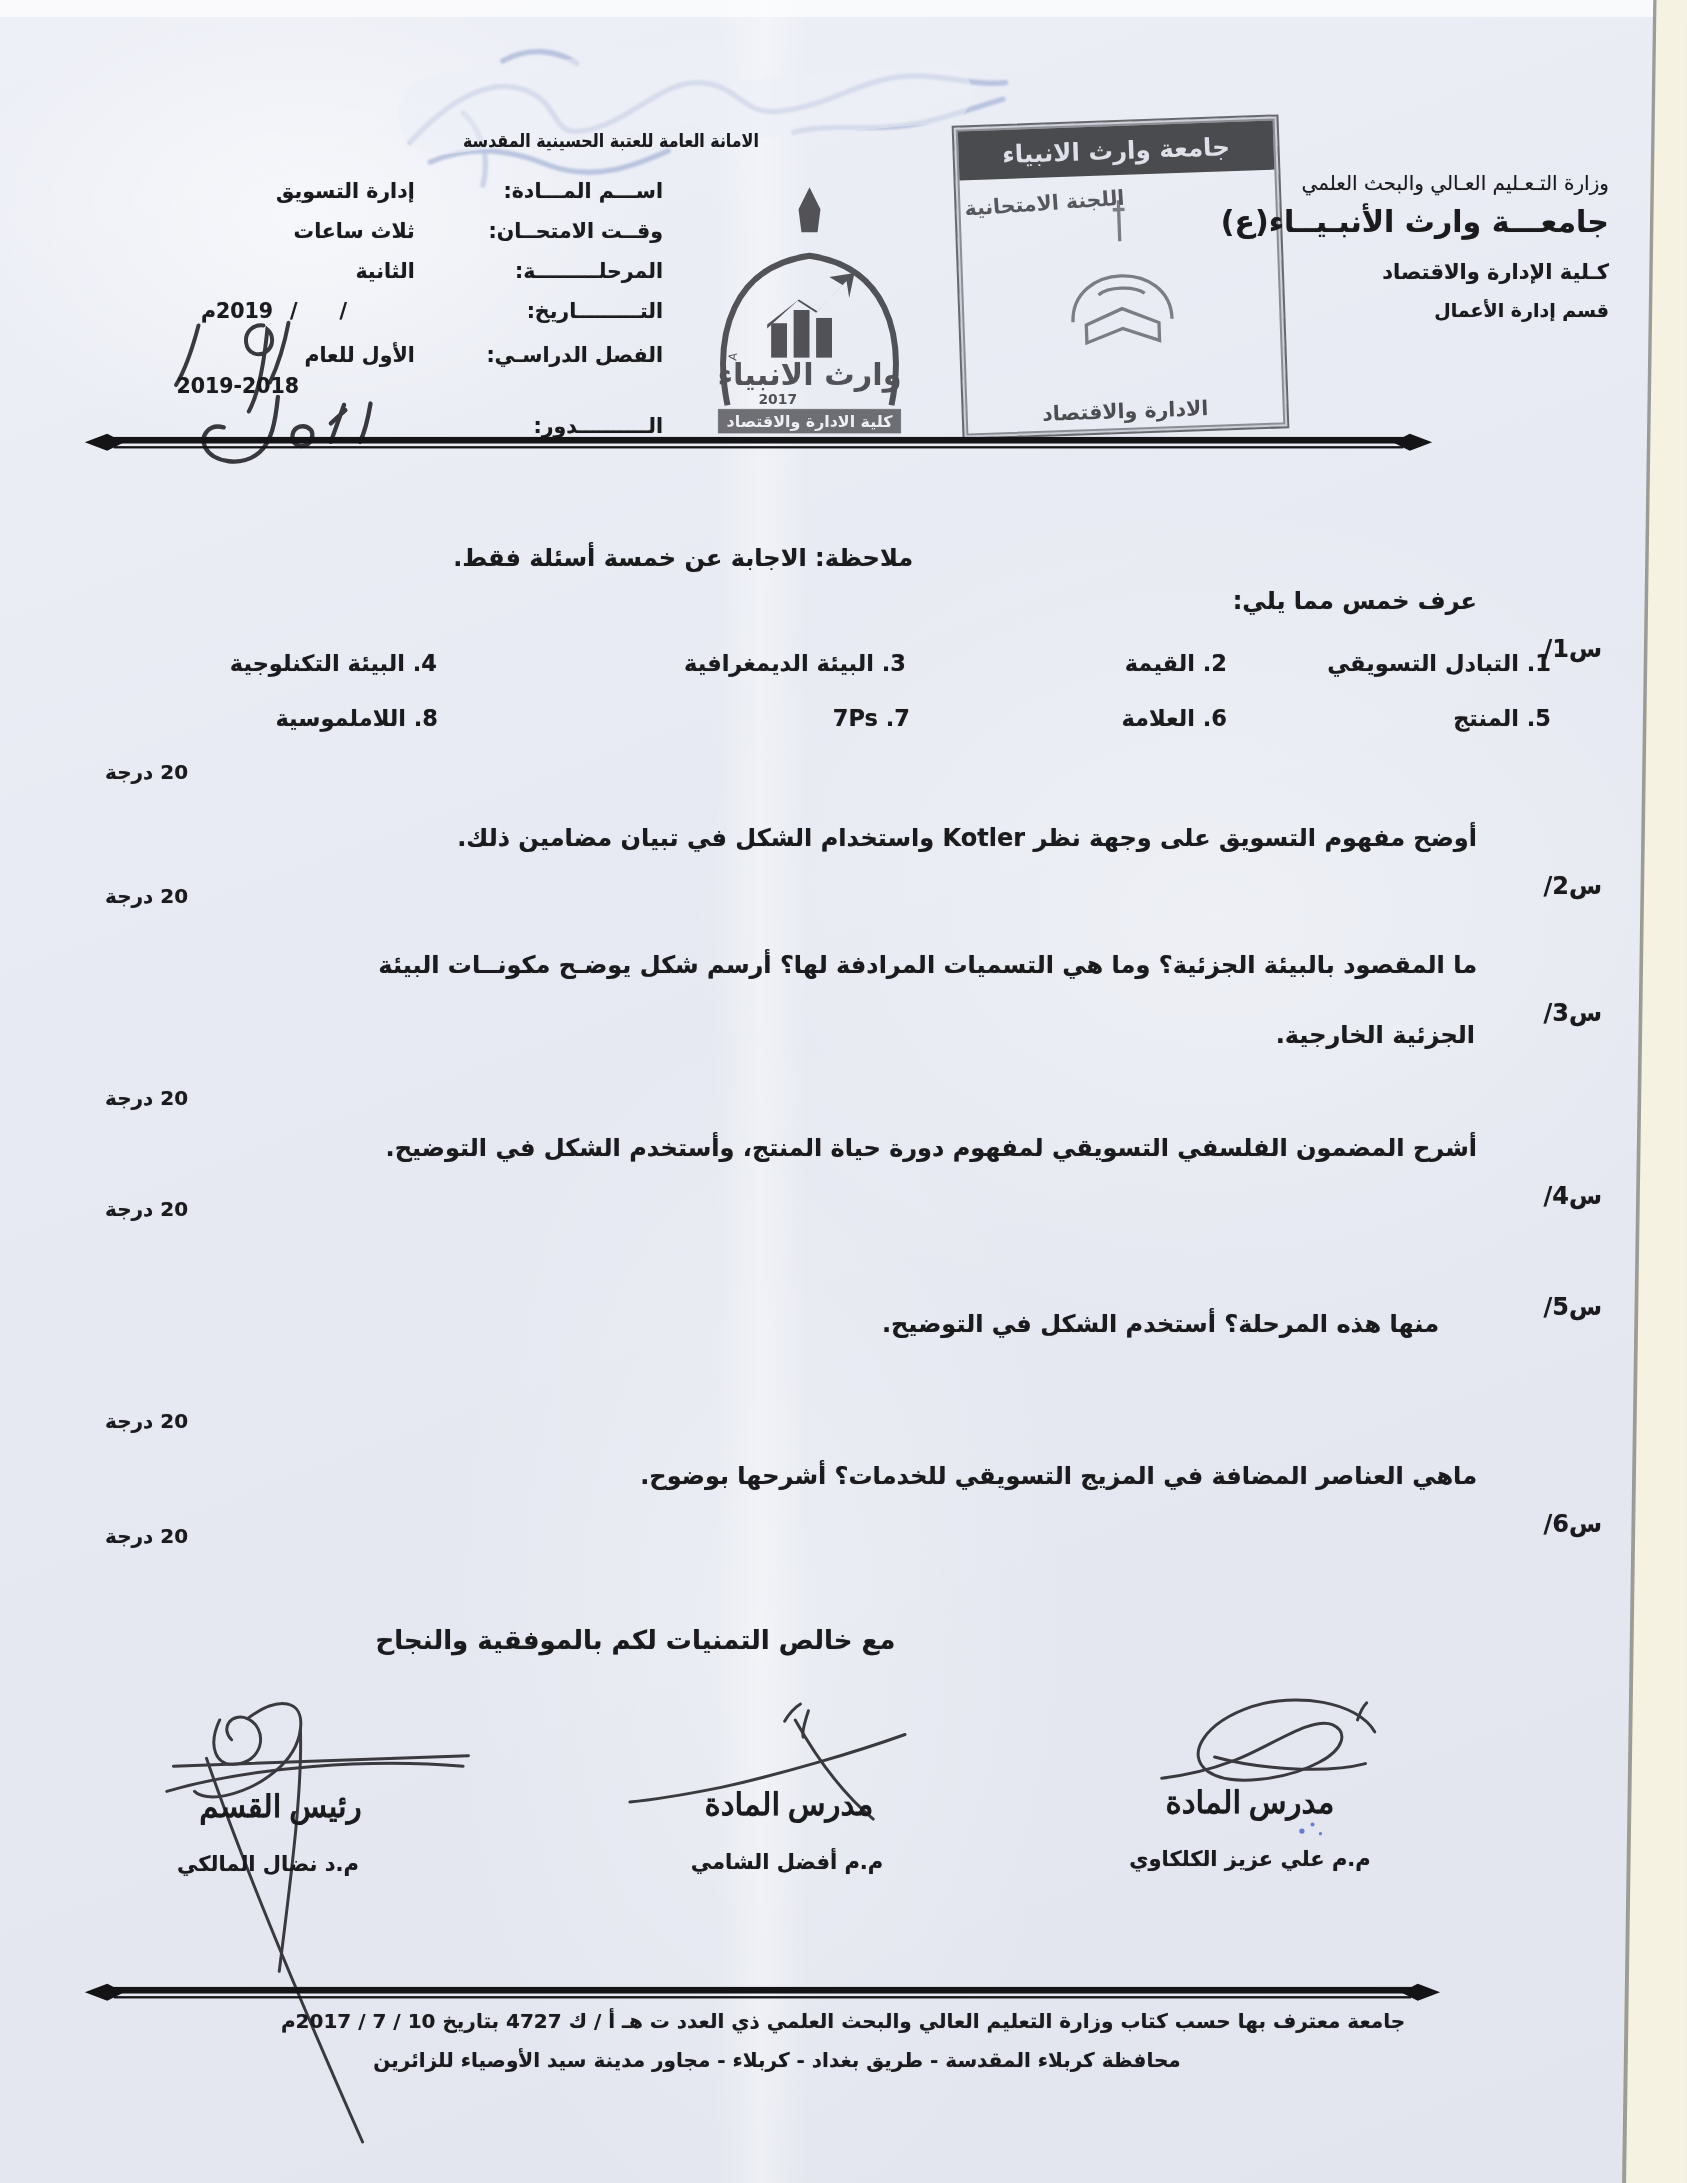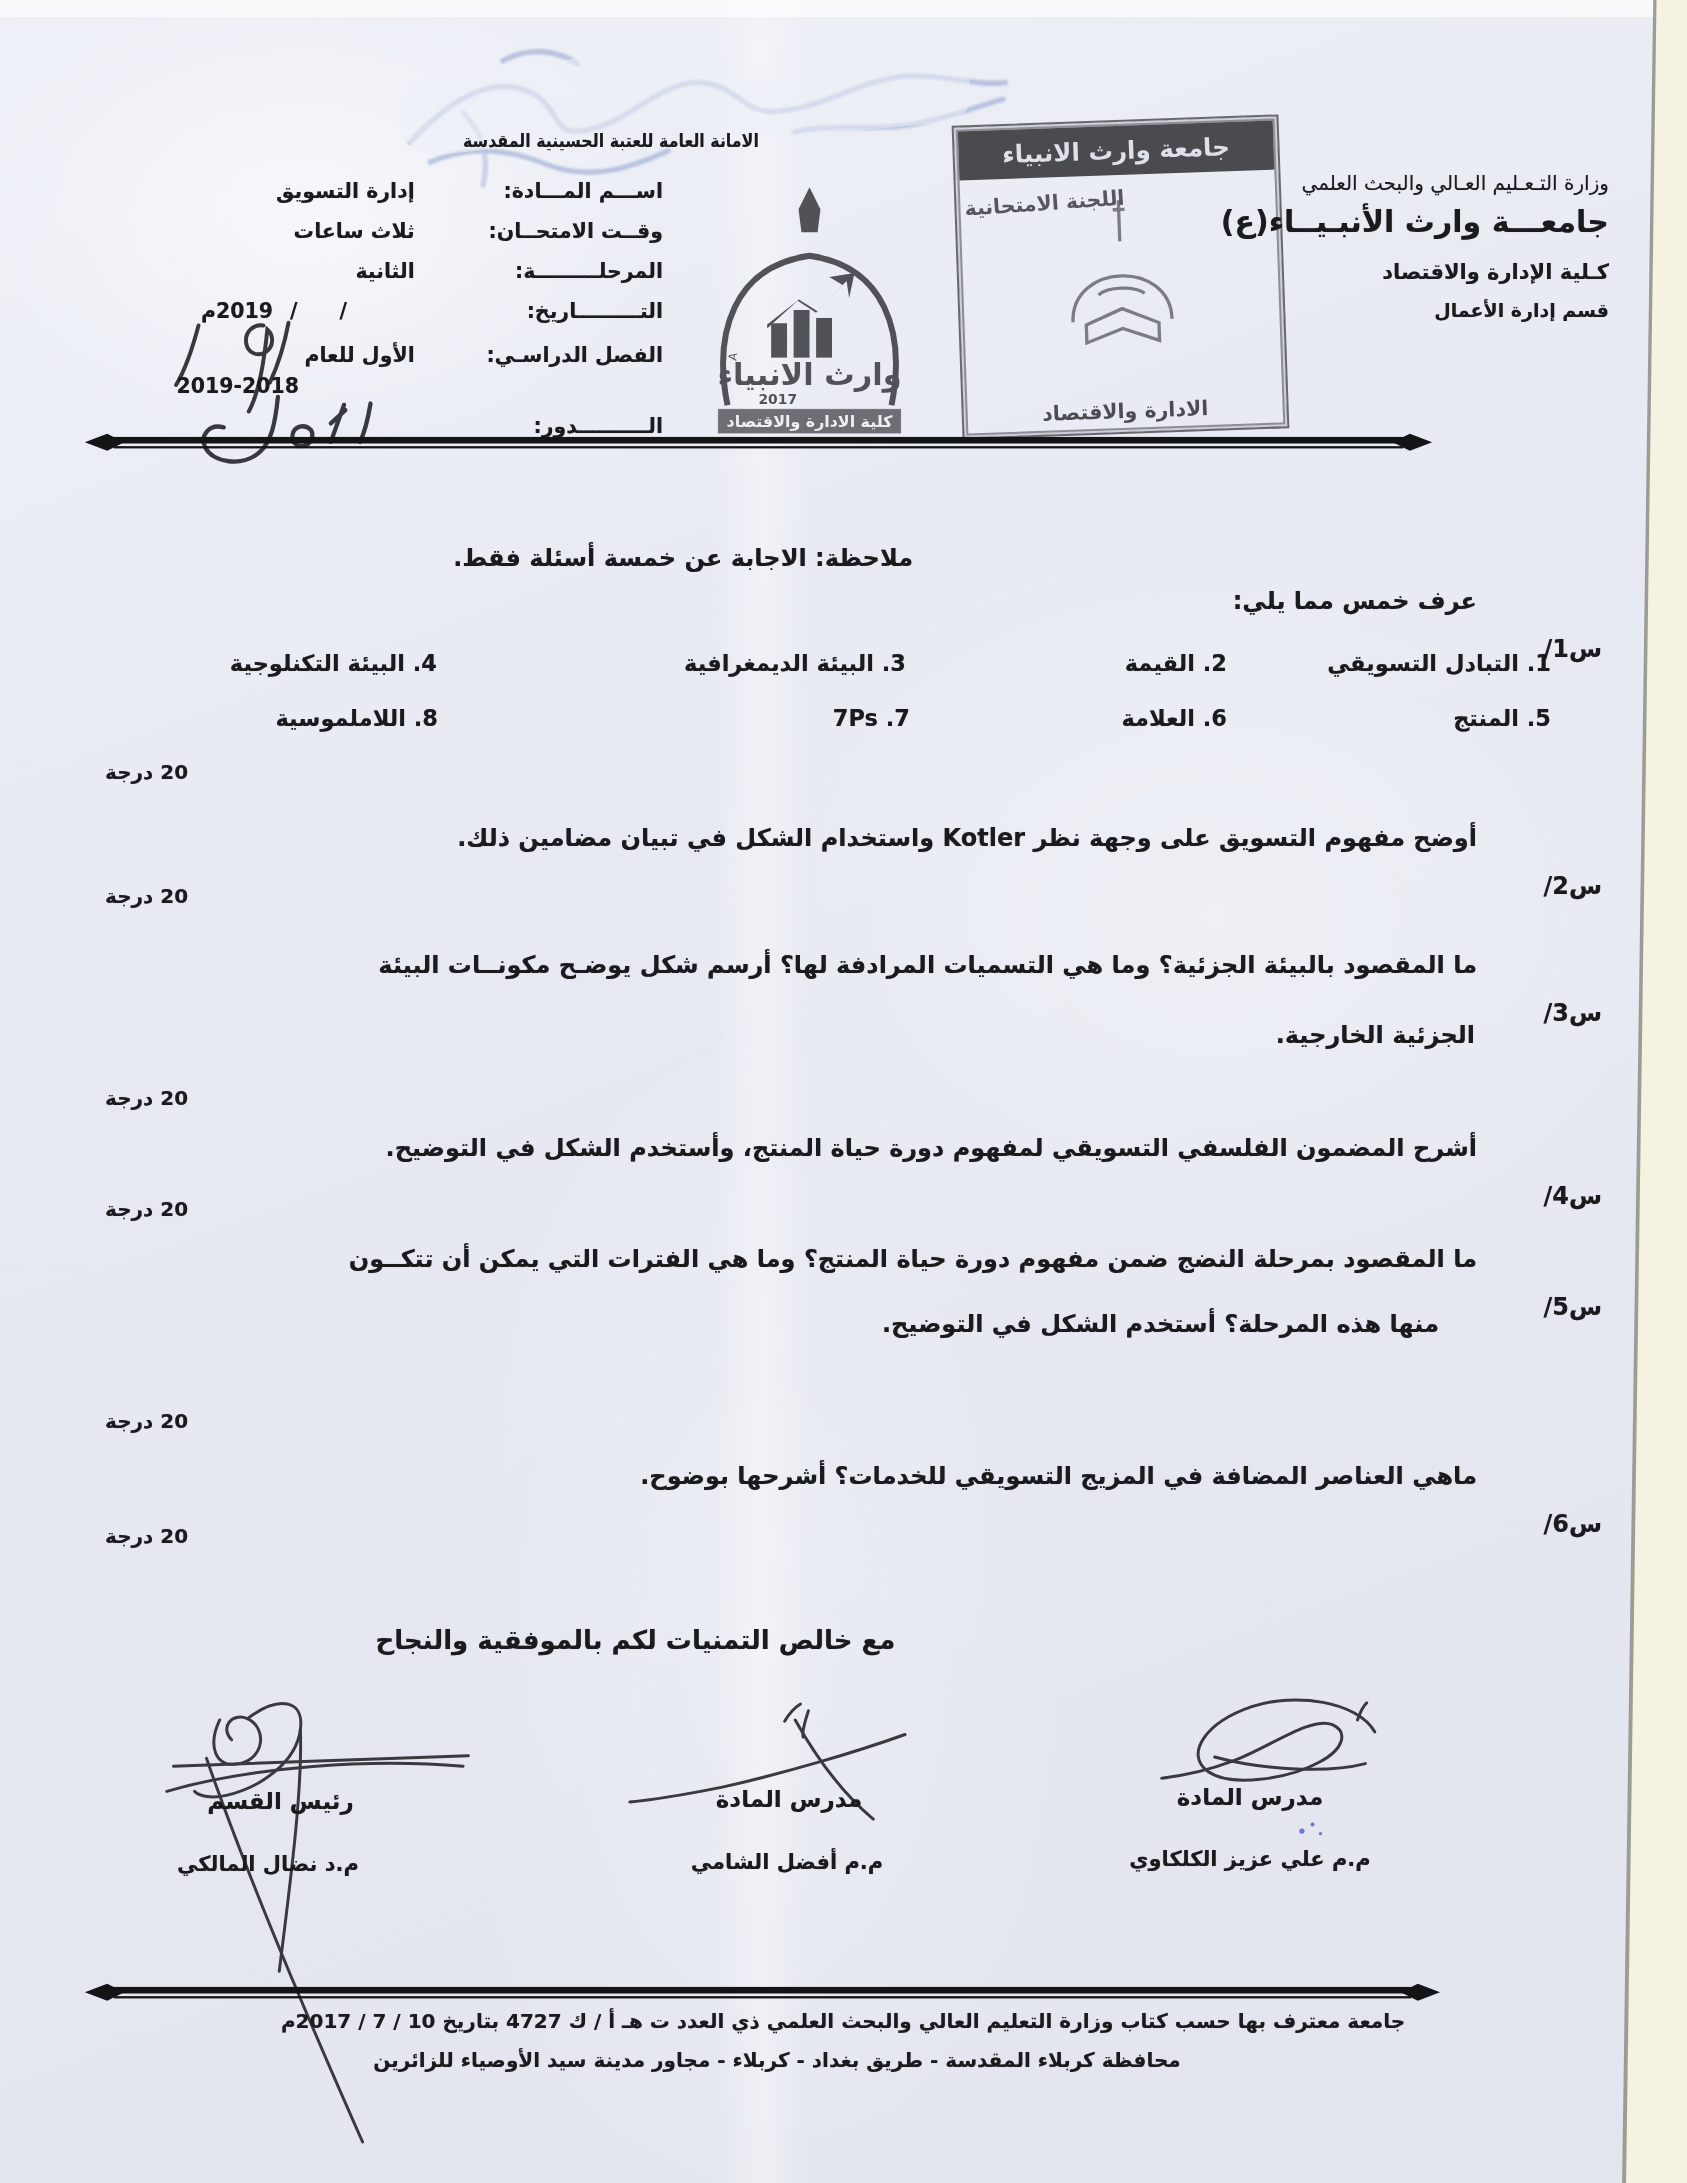--- a/index.html
+++ b/index.html
@@ -46,21 +46,21 @@
   .q-line{display:flex;direction:rtl;gap:38px;align-items:flex-start;}
   .q-num{flex:none;width:87px;font-size:24px;margin-top:48px;}
   .q-text{font-size:24px;white-space:nowrap;}
   .q-cont{font-size:24px;white-space:nowrap;}
   .q1-item{font-size:22.5px;white-space:nowrap;}
   .marks{left:105px;font-size:20px;white-space:nowrap;}
   
   .closing{top:1622px;left:417px;width:437px;display:flex;direction:rtl;align-items:center;justify-content:center;gap:12px;}
   .closing-text{font-size:26px;white-space:nowrap;}
   
-  .sig-title{font-size:23px;white-space:nowrap;}
+  .sig-title{font-size:31px;white-space:nowrap;font-family:Liberation Serif, serif;}
   .sig-name{font-size:21px;white-space:nowrap;}
   .t-right{text-align:center;}
   
   .footer1{top:2009px;left:79px;width:1528px;text-align:center;font-size:20px;}
   .footer2{top:2048px;left:79px;width:1396px;text-align:center;font-size:20px;}
   .overlay-svg{position:absolute;inset:0;pointer-events:none;}
   .logo-svg{position:absolute;top:187px;left:693px;}
   .crease{position:absolute;top:0;left:715px;width:93px;height:2183px;
     background:linear-gradient(90deg,rgba(255,255,255,0),rgba(255,255,255,.35),rgba(255,255,255,0));}
   .topstrip{position:absolute;top:0;left:0;right:0;height:17px;background:rgba(252,252,254,.8);}
@@ -256,21 +256,20 @@
     <div class="q-line">
       <span class="q-num b ink">س4/</span>
       <span class="q-text b ink">أشرح المضمون الفلسفي التسويقي لمفهوم دورة حياة المنتج، وأستخدم الشكل في التوضيح.</span>
     </div>
   </div>
   <span class="abs marks b ink rtl" style="top:1197px">20 درجة</span>
 
   <div class="abs q" style="top:1245px">
     <div class="q-line">
       <span class="q-num b ink">س5/</span>
-      <span class="q-text b ink">ما المقصود بمرحلة النضج ضمن مفهوم دورة حياة المنتج؟ وما هي الفترات التي يمكن أن تتكــون</span>
     </div>
   </div>
   <span class="abs q-cont b ink rtl" style="top:1310px;right:248px">منها هذه المرحلة؟ أستخدم الشكل في التوضيح.</span>
   <span class="abs marks b ink rtl" style="top:1409px">20 درجة</span>
 
   <div class="abs q" style="top:1462px">
     <div class="q-line">
       <span class="q-num b ink">س6/</span>
       <span class="q-text b ink">ماهي العناصر المضافة في المزيج التسويقي للخدمات؟ أشرحها بوضوح.</span>
     </div>

